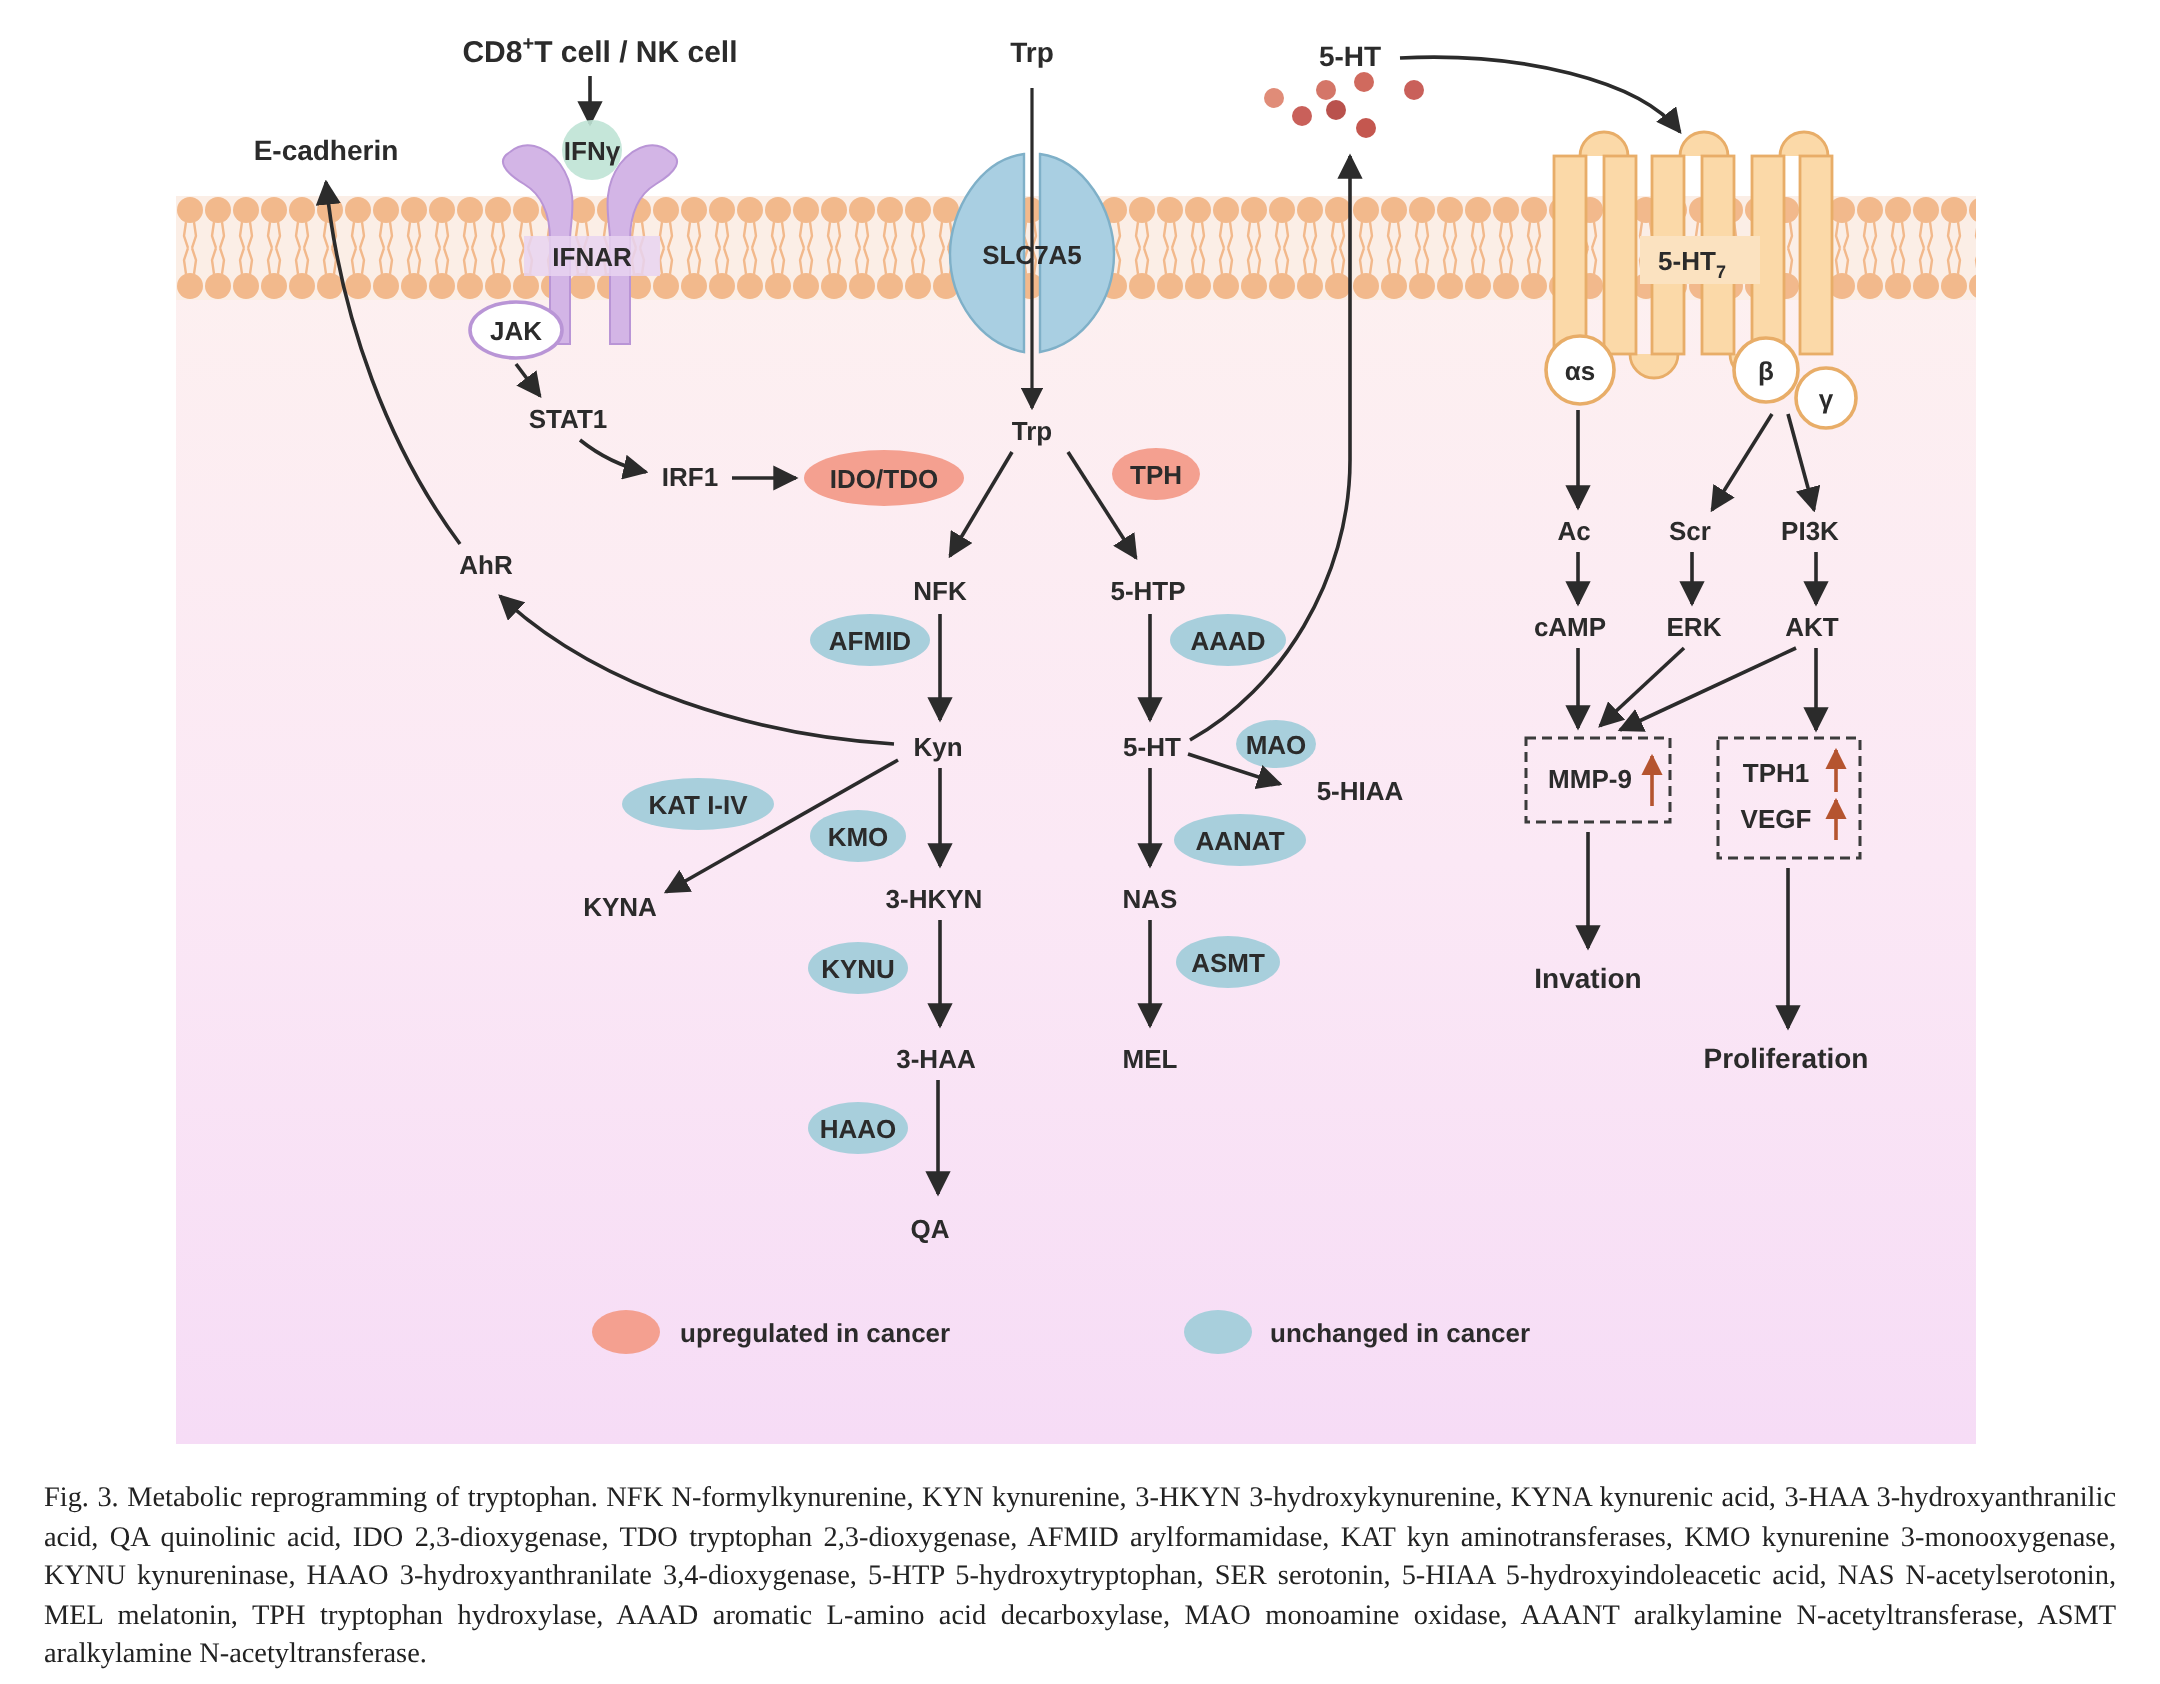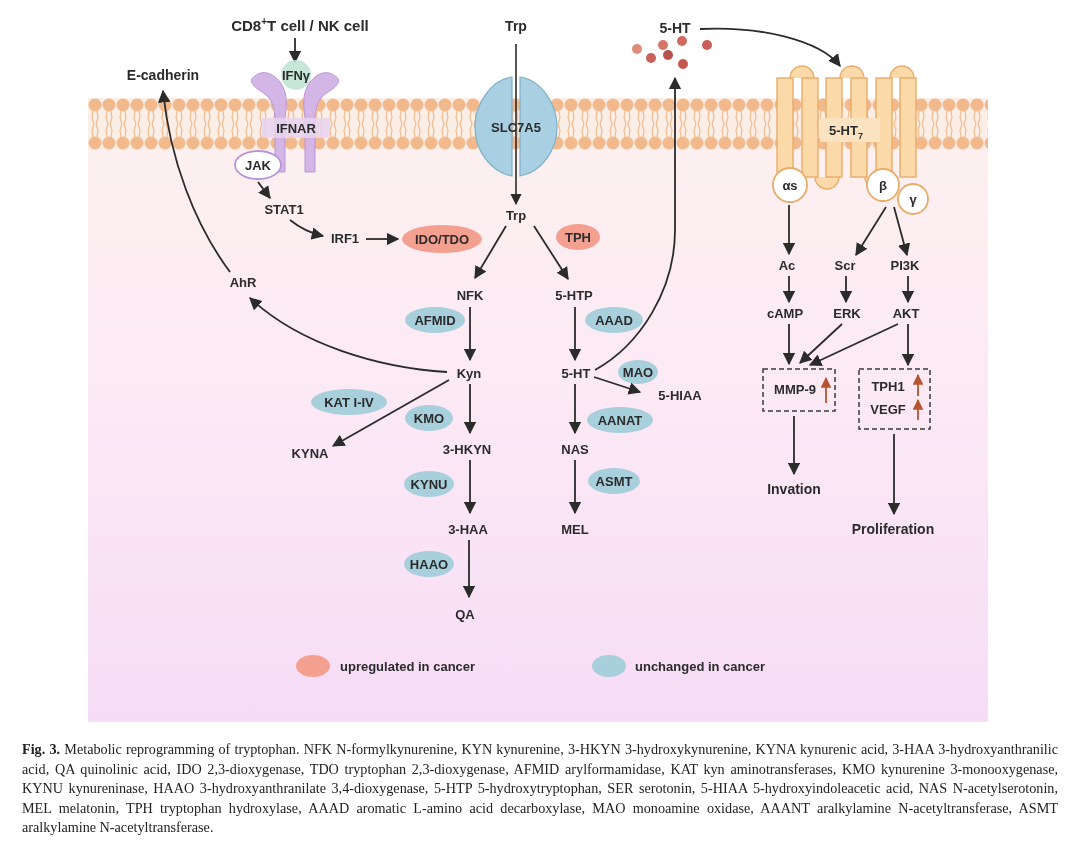--- a/index.html
+++ b/index.html
@@ -4,21 +4,21 @@
 <style>
   html, body { margin:0; padding:0; background:#ffffff; }
   body { width:1080px; height:842px; position:relative; overflow:hidden; font-family:"Liberation Sans", sans-serif; }
   #figure { position:absolute; left:0; top:0; width:1080px; height:730px; }
   #figure text { font-family:"Liberation Sans", sans-serif; font-weight:bold; fill:#2b2b2b; }
   #caption {
     position:absolute; left:22px; top:740px; width:1036px;
     font-family:"Liberation Serif", serif; font-size:14.2px; line-height:19.6px;
     color:#222; text-align:justify;
   }
-  #caption .fig-label { font-weight:bold; }
+  #caption .fig-label { font-weight:normal; }
 </style>
 </head>
 <body>
 
 <svg id="figure" viewBox="0 0 1080 730" xmlns="http://www.w3.org/2000/svg">
   <defs>
     <marker id="ah" viewBox="0 0 10 10" refX="9" refY="5" markerWidth="7" markerHeight="7" orient="auto-start-reverse">
       <path d="M0,0 L10,5 L0,10 z" fill="#2b2b2b"></path>
     </marker>
     <linearGradient id="cellbg" x1="0" y1="0" x2="0" y2="1">

